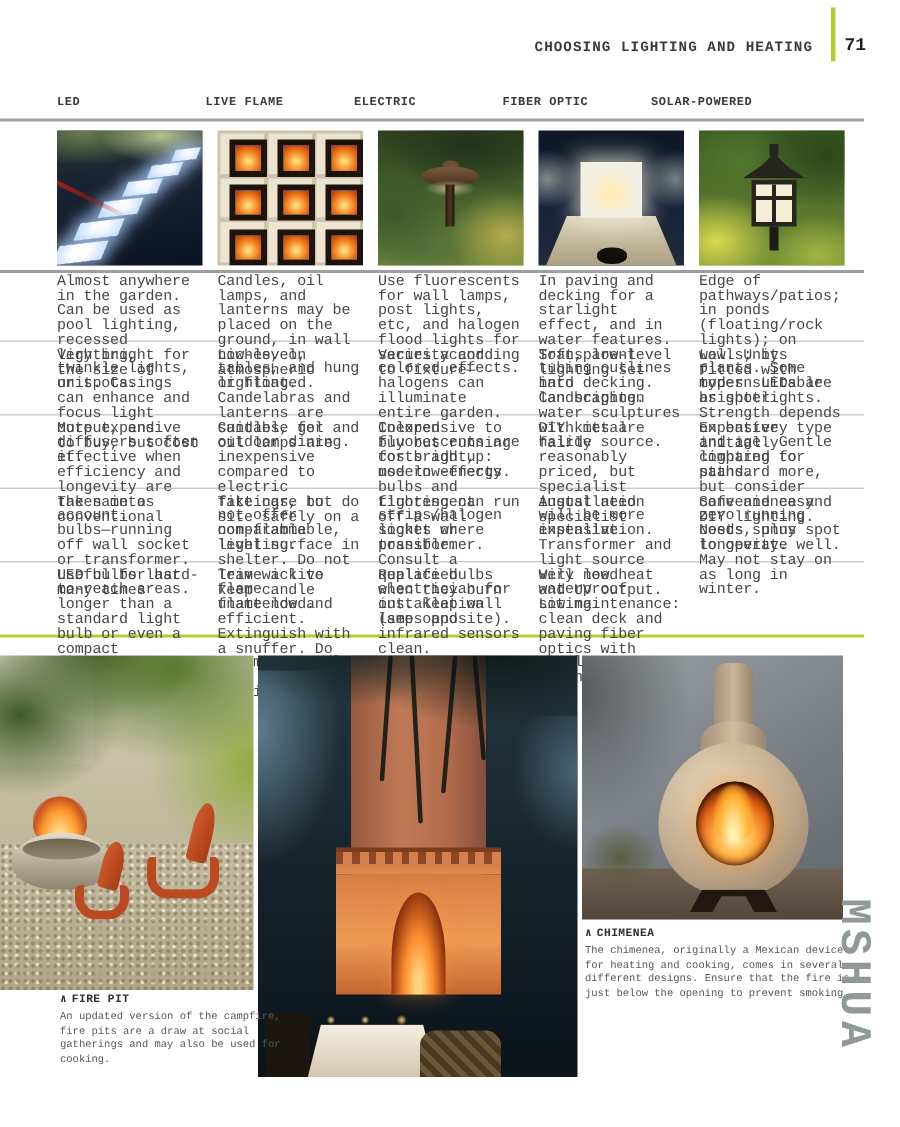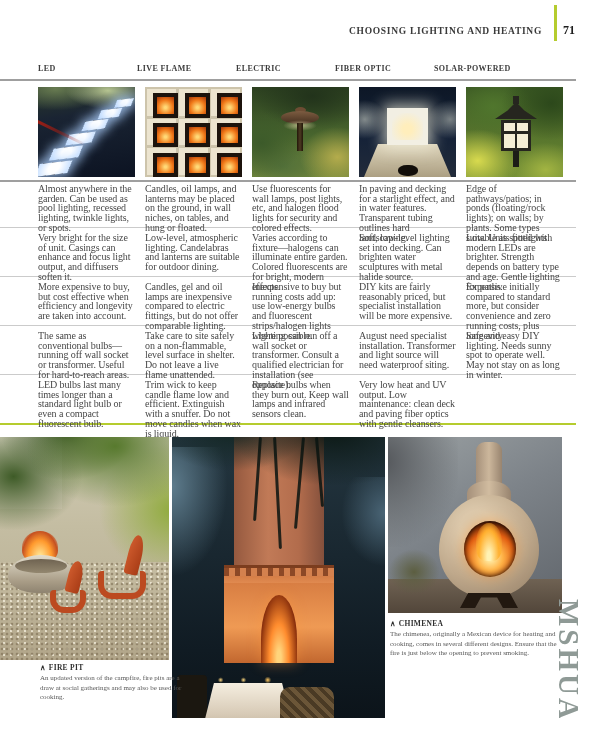--- a/index.html
+++ b/index.html
@@ -1,20 +1,20 @@
 <!DOCTYPE html>
 <html><head>
 <meta charset="utf-8">
 <title>Choosing Lighting and Heating</title>
 <style>
   html,body { margin:0; padding:0; background:#ffffff; }
   * { box-sizing:border-box; }
   .sheet {
     position:relative; width:600px; height:718px; overflow:hidden;
-    background:#ffffff; font-family:Liberation Serif, serif;
+    background:#ffffff; font-family:Liberation Mono, monospace;
   }
   
   .hdr-title { position:absolute; top:26px; right:58px; font-size:9.5px; font-weight:bold;
     letter-spacing:.7px; color:#3a3a3a; }
   .hdr-bar { position:absolute; top:5px; left:554px; width:3px; height:36px; }
   .hdr-page { position:absolute; top:23px; left:563px; font-size:12px; font-weight:bold; color:#1d1d1d; }
   
   .rule { position:absolute; left:0; width:576px; }
   .rule.heavy { height:2px; background:#9f9f9f; }
   .rule.light { height:1px; background:#cbcbcb; }

